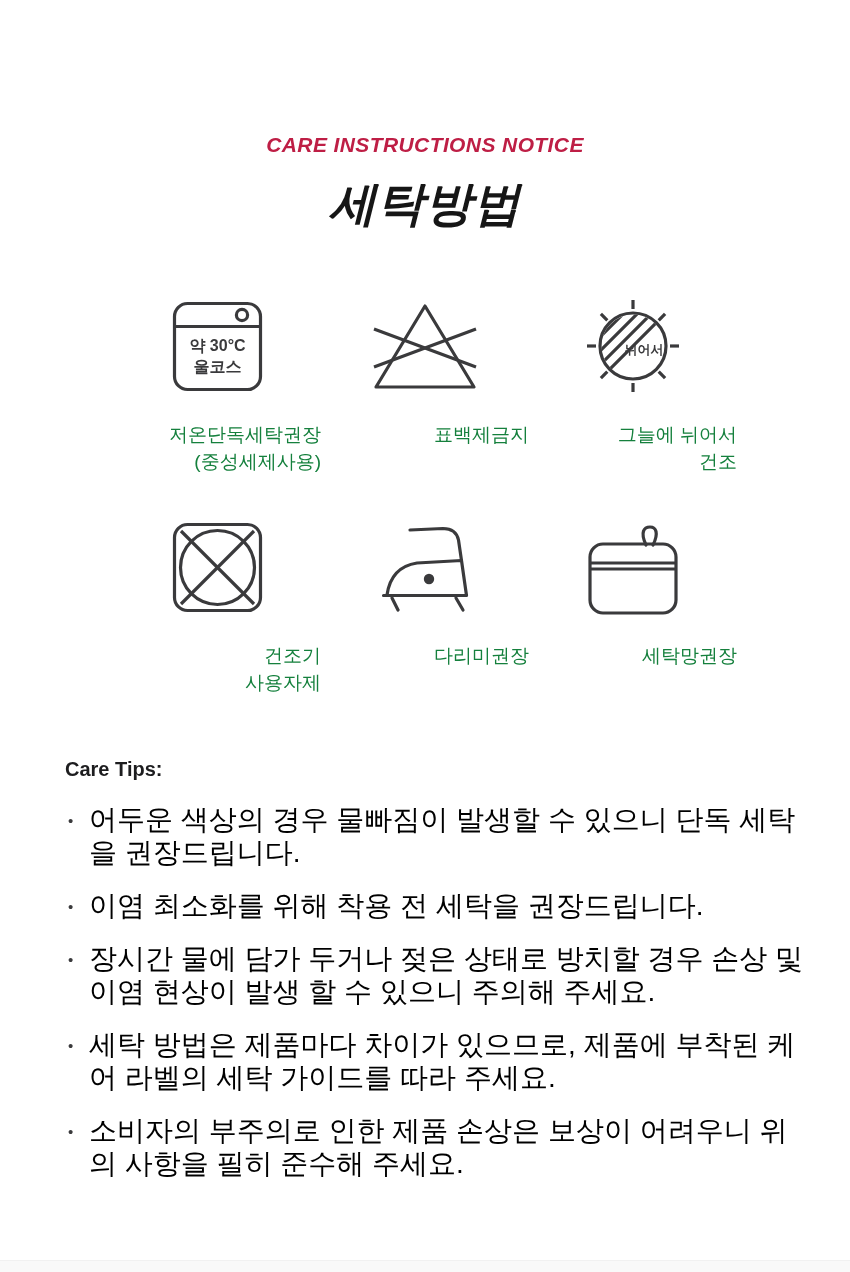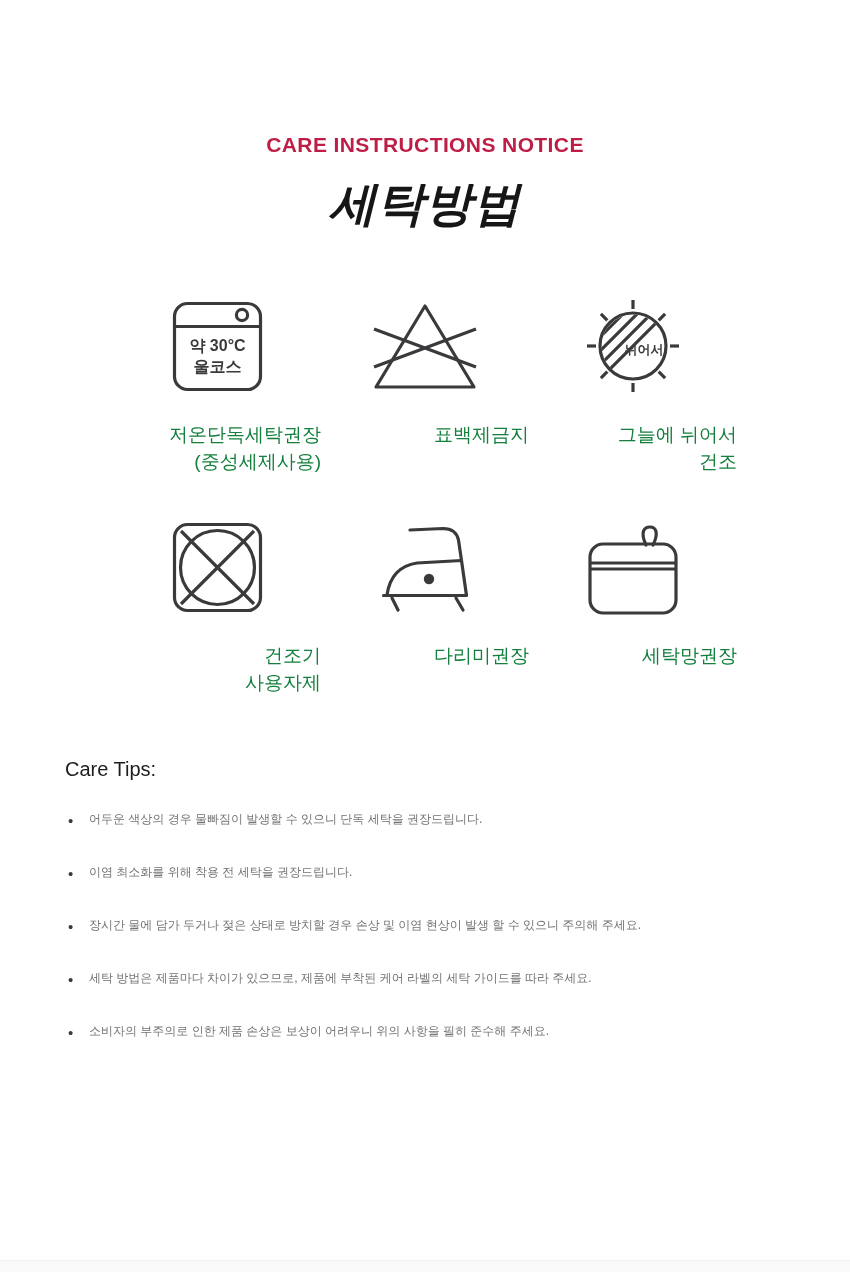--- a/index.html
+++ b/index.html
@@ -11,20 +11,21 @@
     color: #2f2f31;
   }
   .content { padding-top: 133px; }
 
   .eyebrow {
     text-align: center;
     color: #be1e45;
     font-size: 21px;
     font-weight: 700;
     letter-spacing: 0.4px;
+    font-style: italic;
   }
   .page-title {
     margin-top: 16px;
     text-align: center;
     color: #161616;
     font-size: 47px;
     font-weight: 700;
     letter-spacing: 1px;
     font-style: italic;
   }
@@ -52,30 +53,30 @@
   }
   .care-label span { display: block; }
 
   .icon-stroke { stroke: #3a3a3c; fill: none; stroke-width: 3.2; }
   .icon-fill   { fill: #3a3a3c; }
   .icon-text   { fill: #3a3a3c; font-weight: 700; font-family: inherit; }
 
   .tips { margin: 62px 0 0 65px; width: 748px; }
   .tips-heading {
     font-size: 20px;
-    font-weight: 400;
+    font-weight: 700;
     color: #1d1d1f;
   }
   .tips-list { list-style: none; margin-top: 22px; }
   .tips-list li {
     position: relative;
     padding-left: 24px;
-    font-size: 12px;
+    font-size: 28px;
     line-height: 33px;
-    color: #737373;
+    color: #000000;
     margin-bottom: 20px;
   }
   .tips-list li::before {
     content: "\2022";
     position: absolute;
     left: 3px;
     top: 1px;
     font-size: 15px;
     color: #3a3a3c;
   }

